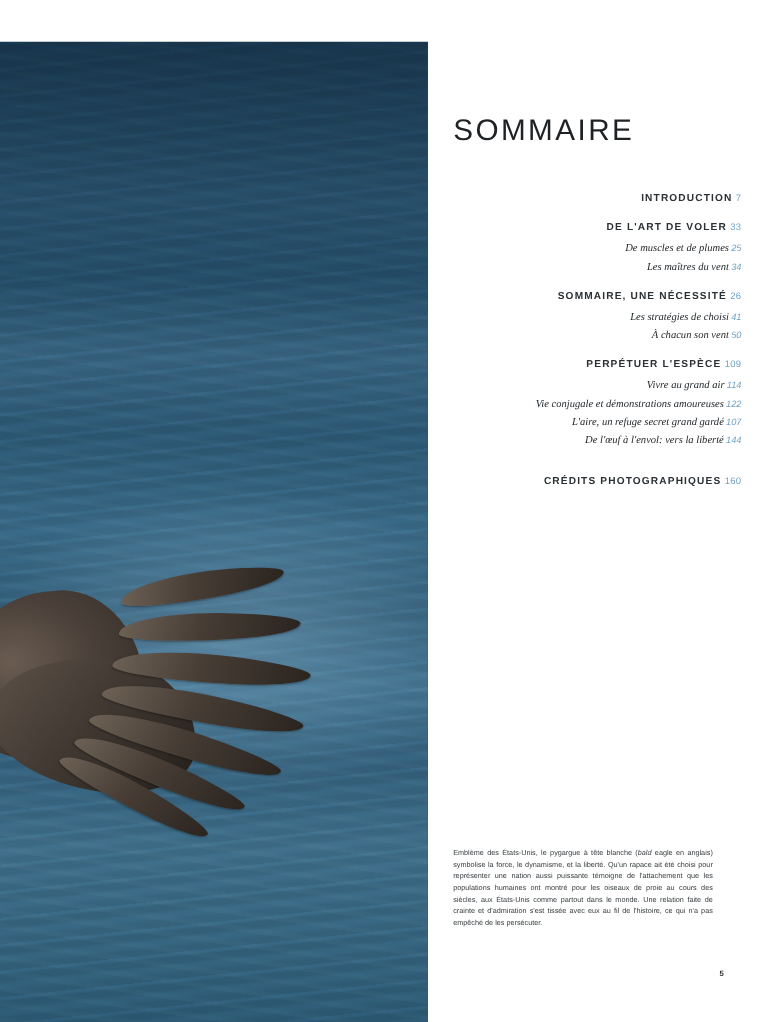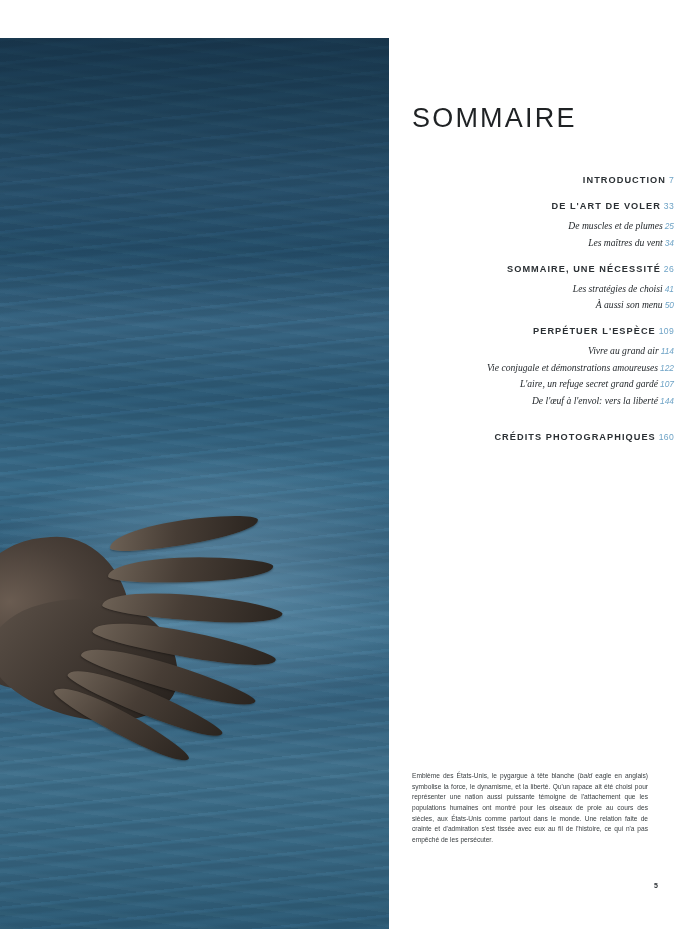--- a/index.html
+++ b/index.html
@@ -260,21 +260,21 @@
       </div>
 
       <div class="toc-group">
         <div class="toc-l1">
           <span>SOMMAIRE, UNE NÉCESSITÉ</span><span class="pg">26</span>
         </div>
         <div class="toc-l2">
           <span>Les stratégies de choisi</span><span class="pg">41</span>
         </div>
         <div class="toc-l2">
-          <span>À aussi son menu</span><span class="pg">50</span>
+          <span>À chacun son vent</span><span class="pg">50</span>
         </div>
       </div>
 
       <div class="toc-group">
         <div class="toc-l1">
           <span>PERPÉTUER L'ESPÈCE</span><span class="pg">109</span>
         </div>
         <div class="toc-l2">
           <span>Vivre au grand air</span><span class="pg">114</span>
         </div>

